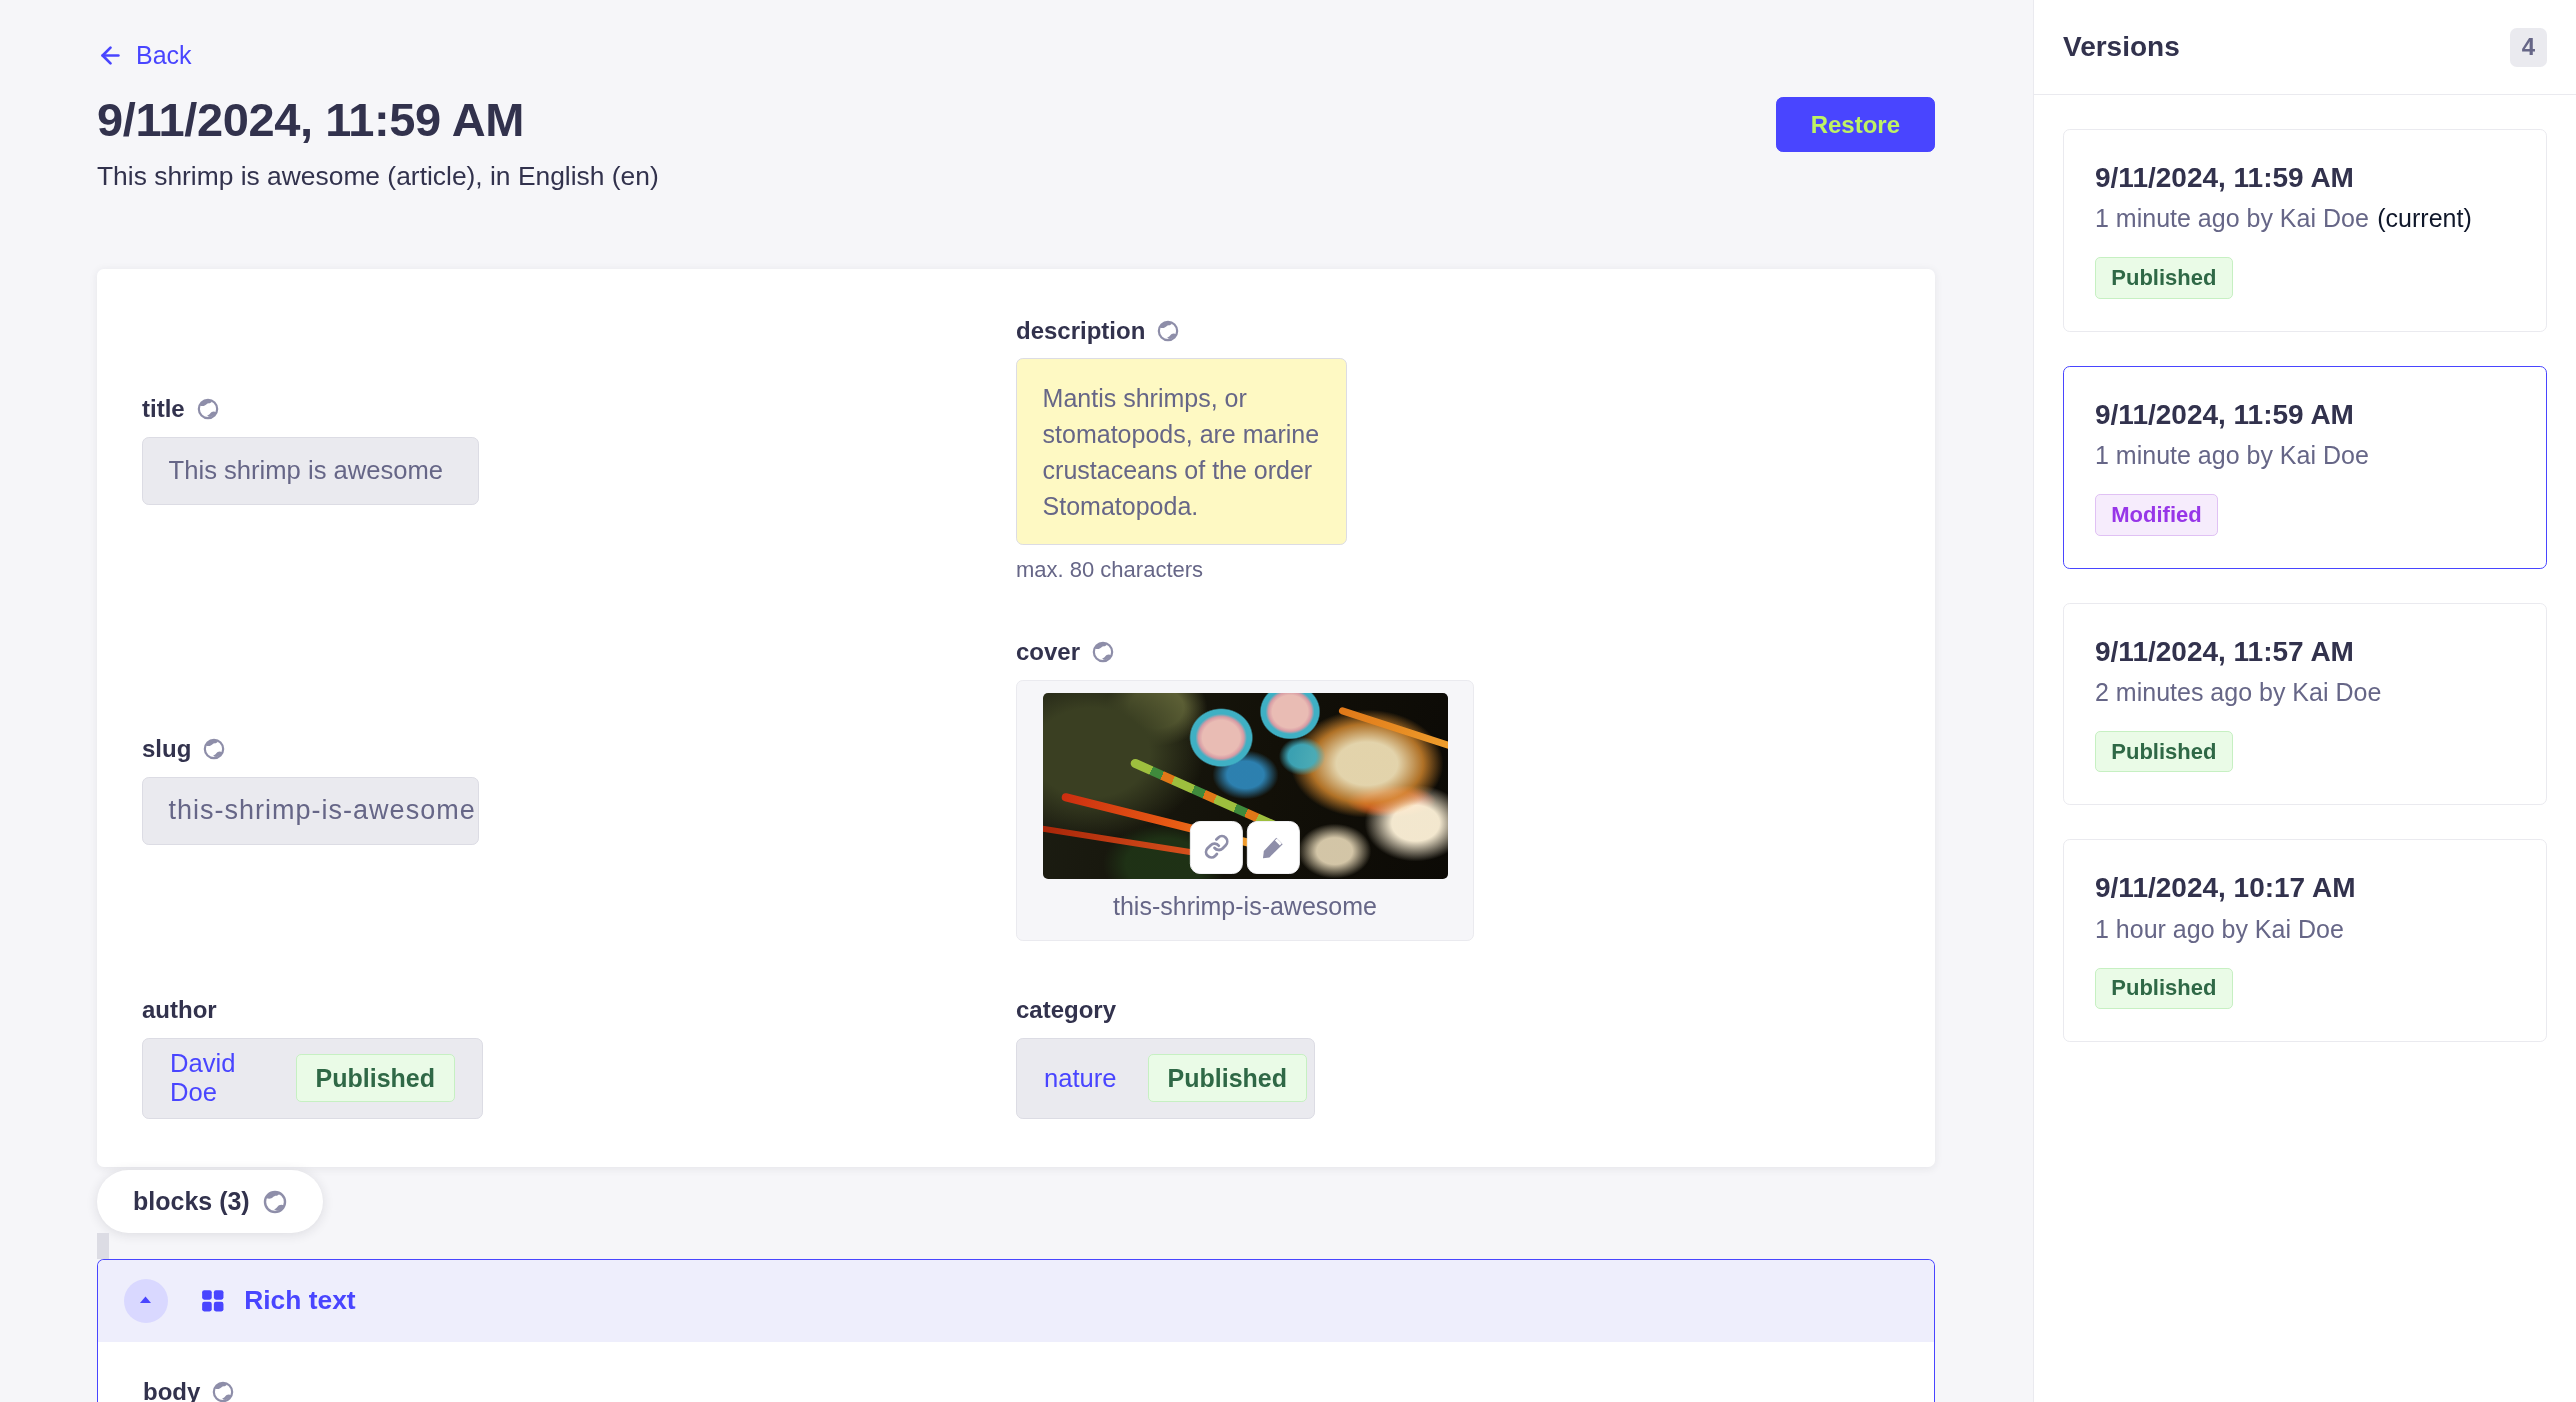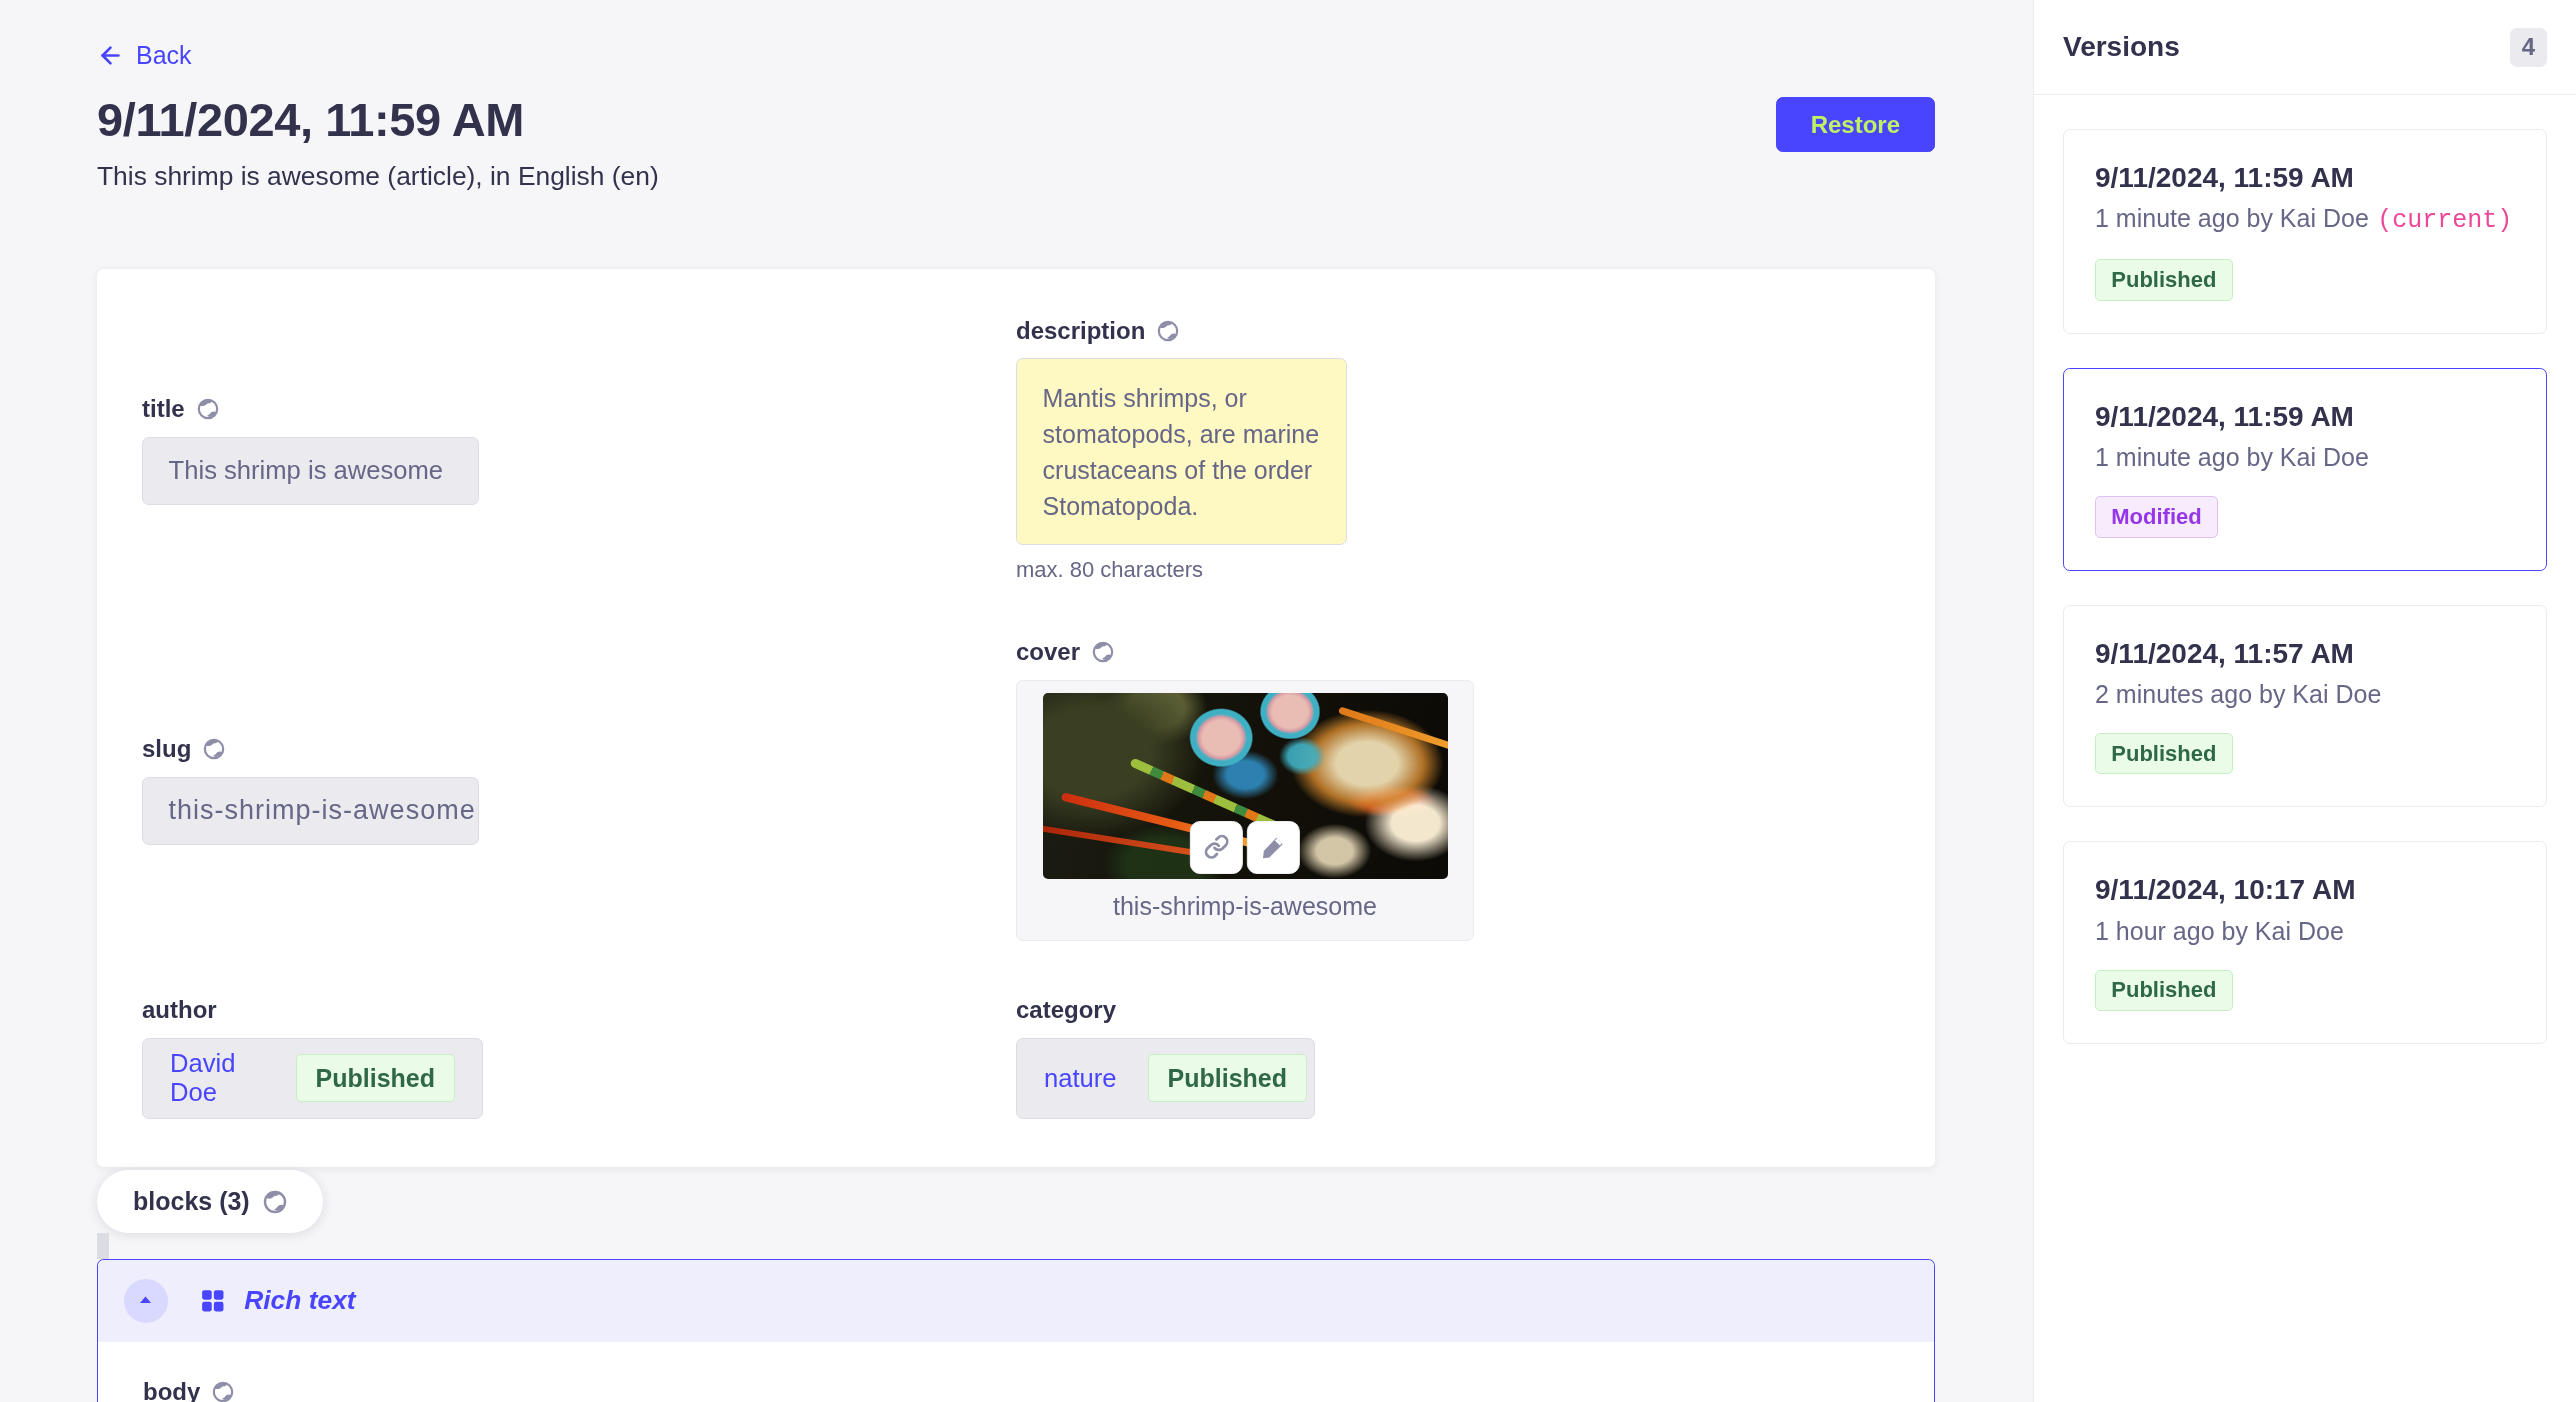--- a/index.html
+++ b/index.html
@@ -82,36 +82,36 @@
   .pill-wrap { display:flex; flex-direction:column; align-items:flex-start; margin-top:3.4px; }
   .pill { display:flex; align-items:center; gap:13.6px; background:#fff; border-radius:51px; padding:0 36px; height:63px;
           font-size:25px; font-weight:bold; color:#32324d; box-shadow:0 1.7px 12px rgba(33,33,52,.12); cursor:pointer; }
   .connector { width:12px; height:25.6px; background:#dcdce4; }
 
   .rt-block { border:1.7px solid #4945ff; border-bottom:none; border-radius:6.8px 6.8px 0 0; background:#fff; height:204px; overflow:hidden; }
   .rt-header { height:82px; background:#eeeefc; display:flex; align-items:center; padding:0 25.6px; gap:32px; }
   .collapse-btn { width:44px; height:44px; border-radius:50%; background:#d9d8ff; border:none; display:flex;
                   align-items:center; justify-content:center; cursor:pointer; }
   .rt-title-group { display:flex; align-items:center; gap:19px; }
-  .rt-title { font-size:26.4px; font-weight:bold; color:#4945ff;font-style:italic; }
+  .rt-title { font-size:26.4px; font-weight:bold; color:#4945ff; }
   .rt-body { padding:36px 45px; }
 
   
   .sidebar { position:absolute; top:0; right:0; width:543px; height:1402px; background:#fff; border-left:1.7px solid #eaeaef; }
   .sb-header { height:95px; display:flex; align-items:center; justify-content:space-between; padding:0 29px;
                border-bottom:1.7px solid #eaeaef; }
   .sb-title { font-size:28px; font-weight:600; color:#32324d; }
   .sb-count { min-width:37px; height:39px; padding:0 10.2px; background:#eaeaef; border-radius:6.8px; color:#666687;
               font-size:24px; font-weight:600; display:flex; align-items:center; justify-content:center; }
   .sb-list { padding:34px 29px; display:flex; flex-direction:column; gap:34px; }
   .v-card { background:#fff; border:1.7px solid #eaeaef; border-radius:6.8px; padding:32px 31px; cursor:pointer; }
   .v-card.selected { border-color:#4945ff; }
   .v-date { font-size:28px; font-weight:600; color:#32324d; }
   .v-meta { margin-top:10.2px; font-size:25px; color:#666687; }
-  .v-current { color:#ec4899; margin-left:8.5px;font-family:Liberation Mono, monospace; }
+  .v-current { color:#0f172a; margin-left:8.5px; }
   .v-badge-row { margin-top:24px; }
 </style>
 </head>
 <body>
 
 <div class="main">
 
   <div class="back-row">
     <span>
       <svg width="27" height="27" viewBox="0 0 24 24" fill="none" stroke="#4945ff" stroke-width="2.4" stroke-linecap="round" stroke-linejoin="round">

